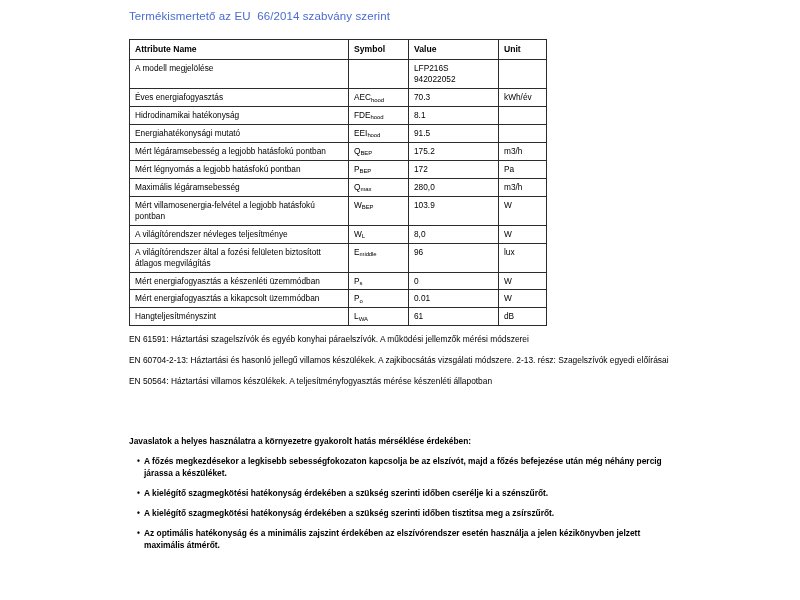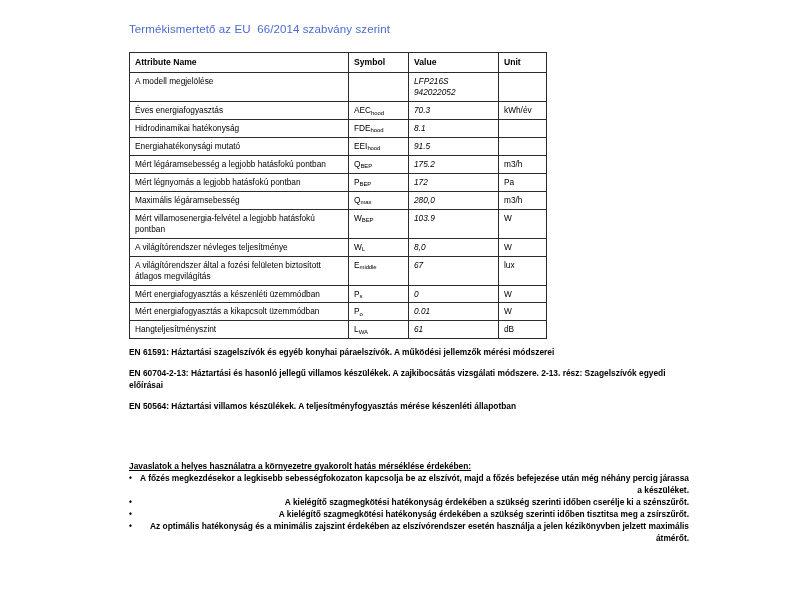--- a/index.html
+++ b/index.html
@@ -12,21 +12,21 @@
     height: 600px;
     font-family: "Liberation Sans", sans-serif;
     color: #000000;
     overflow: hidden;
     position: relative;
   }
 
   .page {
     position: absolute;
     left: 129px;
-    top: 16px;
+    top: 3px;
     width: 560px;
   }
 
   
   .doc-title {
     color: #4a6bd0;
     font-size: 11.5px;
     font-weight: normal;
     letter-spacing: 0.1px;
     margin: 0;
@@ -54,64 +54,62 @@
     font-weight: bold;
     font-size: 8.6px;
     padding-top: 4px;
     padding-bottom: 4px;
   }
   .col-attr   { width: 219px; }
   .col-symbol { width: 60px; }
   .col-value  { width: 90px; }
   .col-unit   { width: 48px; }
 
-  .cell-lines span { display: block; font-style: italic; }
+  .cell-lines span { display: block; }
 
   sub {
     font-size: 0.72em;
     vertical-align: baseline;
     position: relative;
     top: 0.22em;
     letter-spacing: -0.1px;
   }
 
   
   .standards {
     margin-top: 8px;
     font-size: 8.4px;
-    font-weight: bold;
+    font-weight: normal;
     line-height: 1.42;
   }
   .standards p {
     margin: 0 0 9px 0;
     max-width: 556px;
   }
 
   
   .recommendations {
     margin-top: 48px;
     font-size: 8.4px;
     font-weight: bold;
     line-height: 1.42;
   }
   .recommendations .rec-head {
     margin: 0;
-    text-decoration: underline;
   }
   .recommendations ul {
     list-style: none;
     margin: 0;
     padding: 0;
   }
   .recommendations li {
-    margin: 0;
+    margin: 8px;
     padding-left: 7px;
     position: relative;
     max-width: 556px;
-    text-align: right;
   }
   .recommendations li::before {
     content: "\2022";
     position: absolute;
     left: 0;
     top: 0;
   }
 </style>
 </head>
 <body>
@@ -206,21 +204,21 @@
           <td><span>W</span><sub>L</sub></td>
           <td class="cell-lines">
             <span>8,0</span>
           </td>
           <td>W</td>
         </tr>
         <tr>
           <td>A világítórendszer által a fozési felületen biztosított átlagos megvilágítás</td>
           <td><span>E</span><sub>middle</sub></td>
           <td class="cell-lines">
-            <span>67</span>
+            <span>96</span>
           </td>
           <td>lux</td>
         </tr>
         <tr>
           <td>Mért energiafogyasztás a készenléti üzemmódban</td>
           <td><span>P</span><sub>s</sub></td>
           <td class="cell-lines">
             <span>0</span>
           </td>
           <td>W</td>

